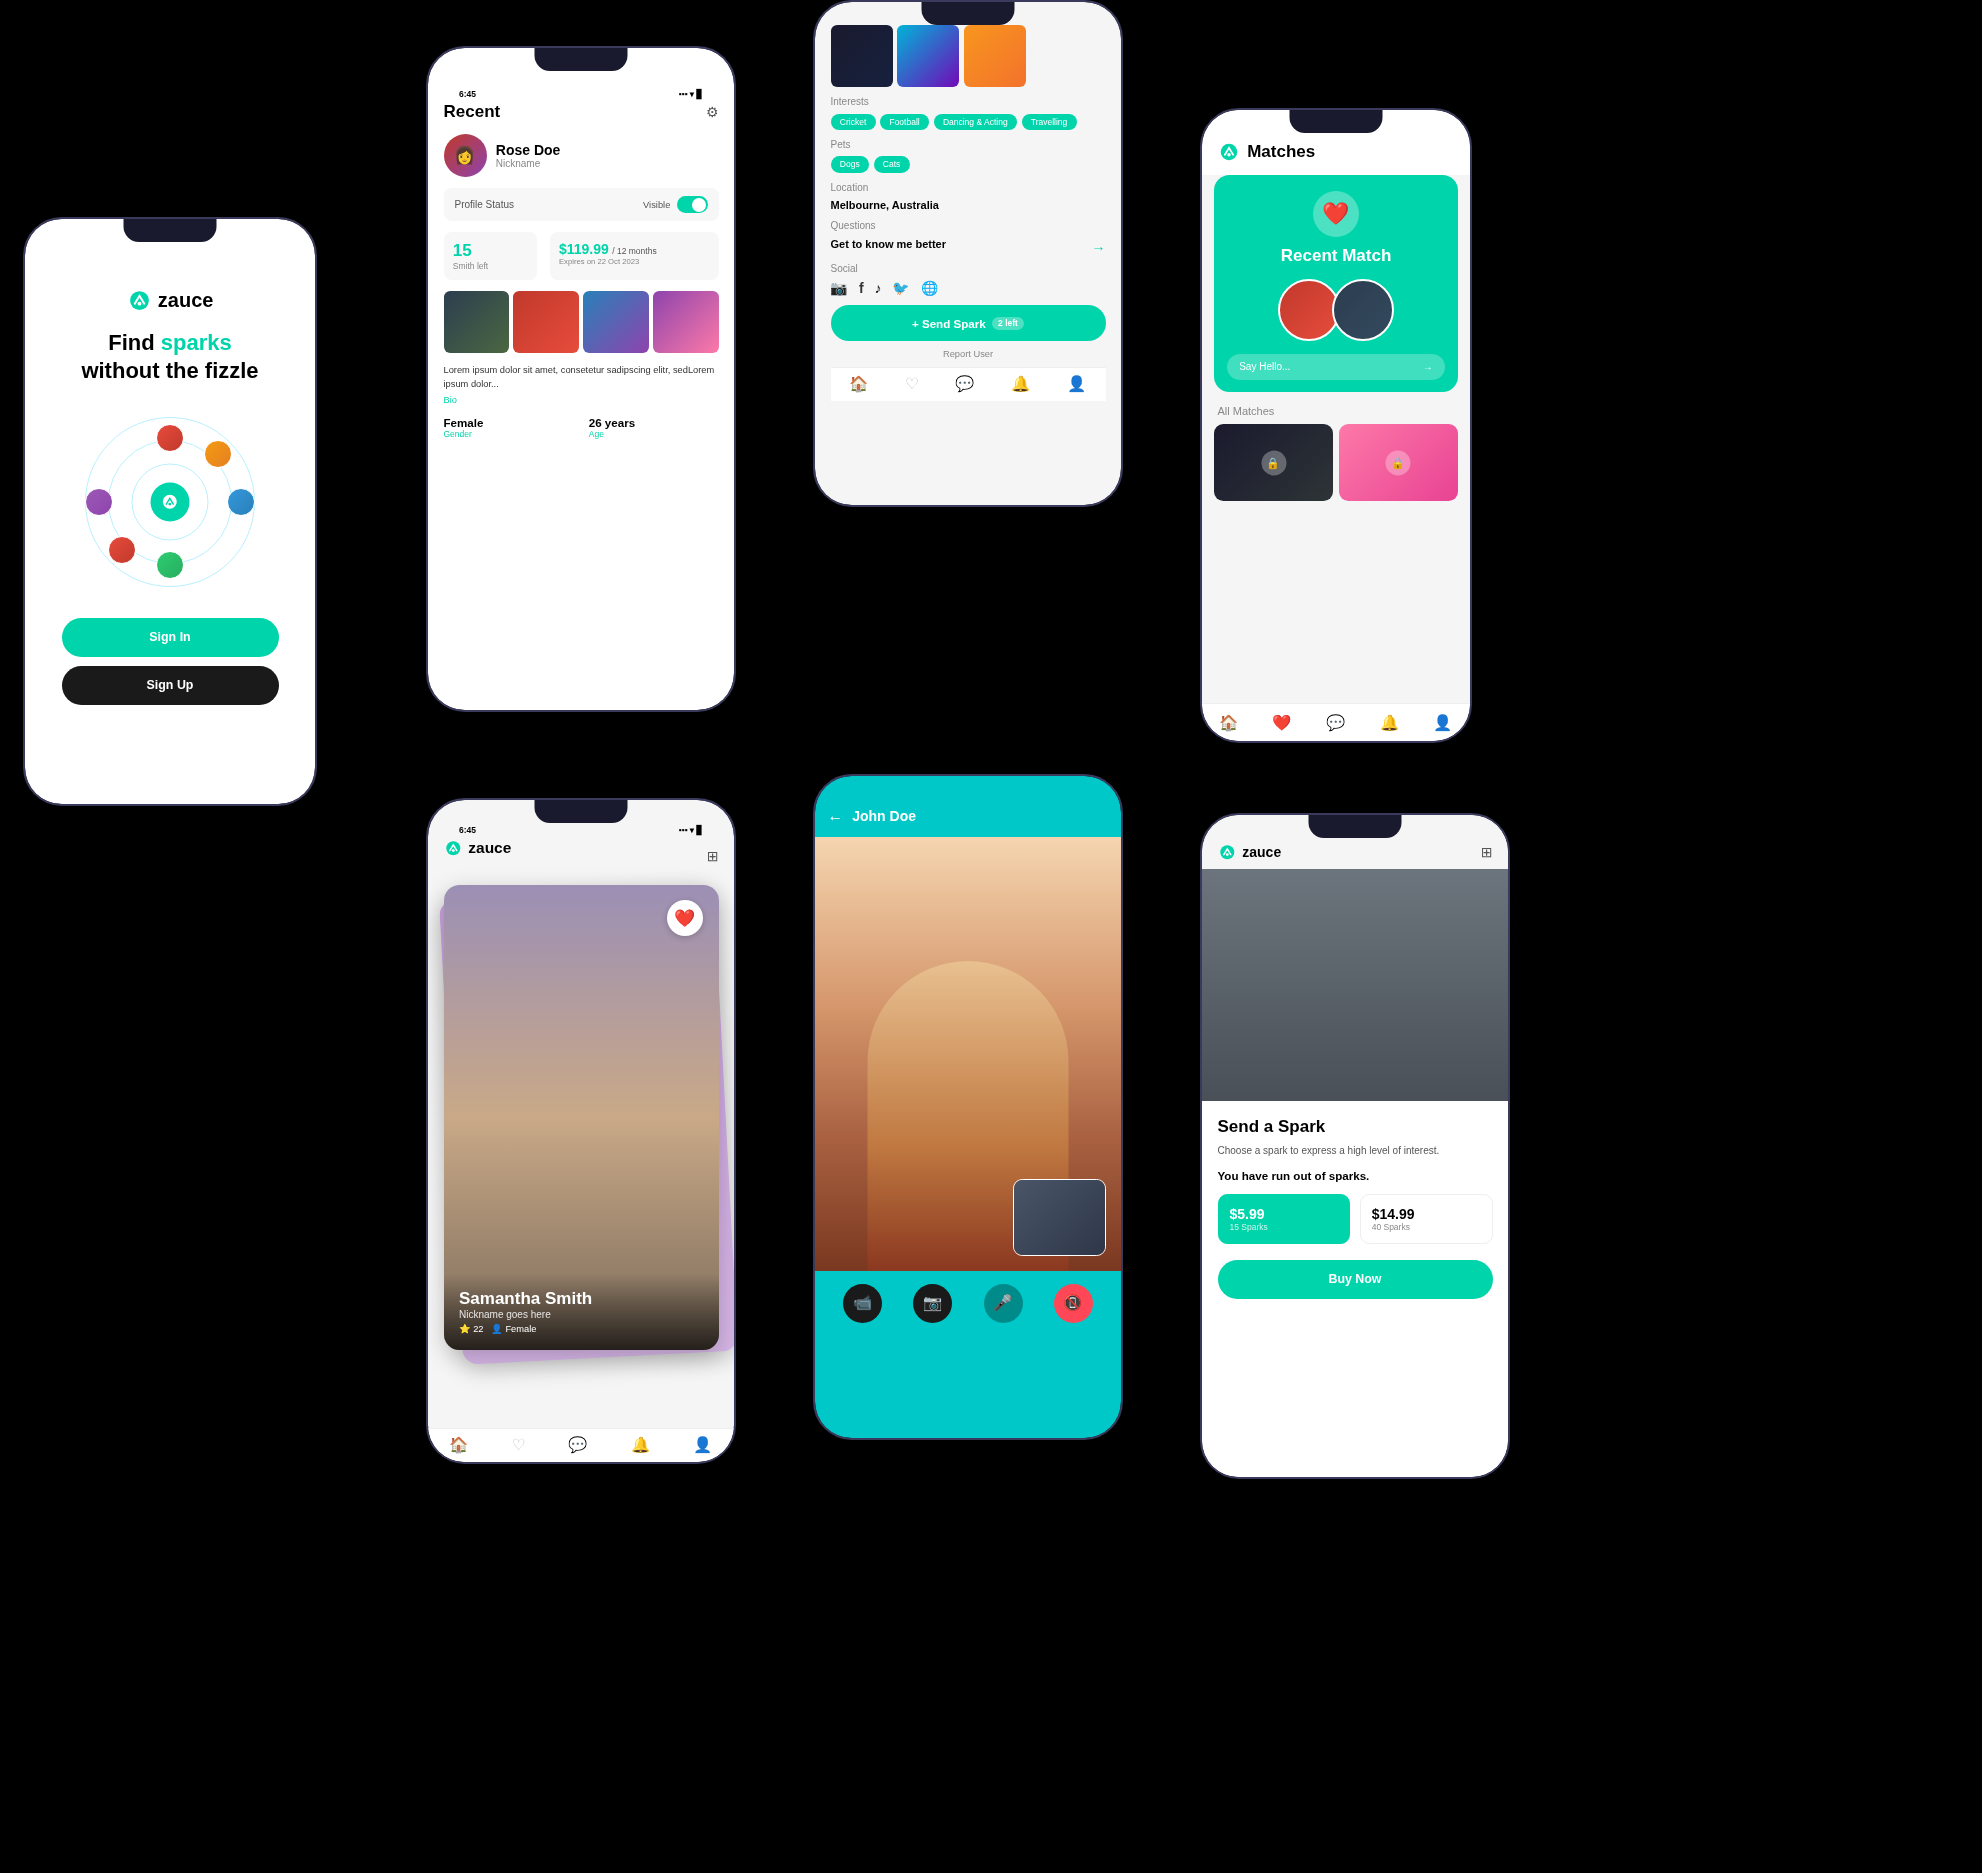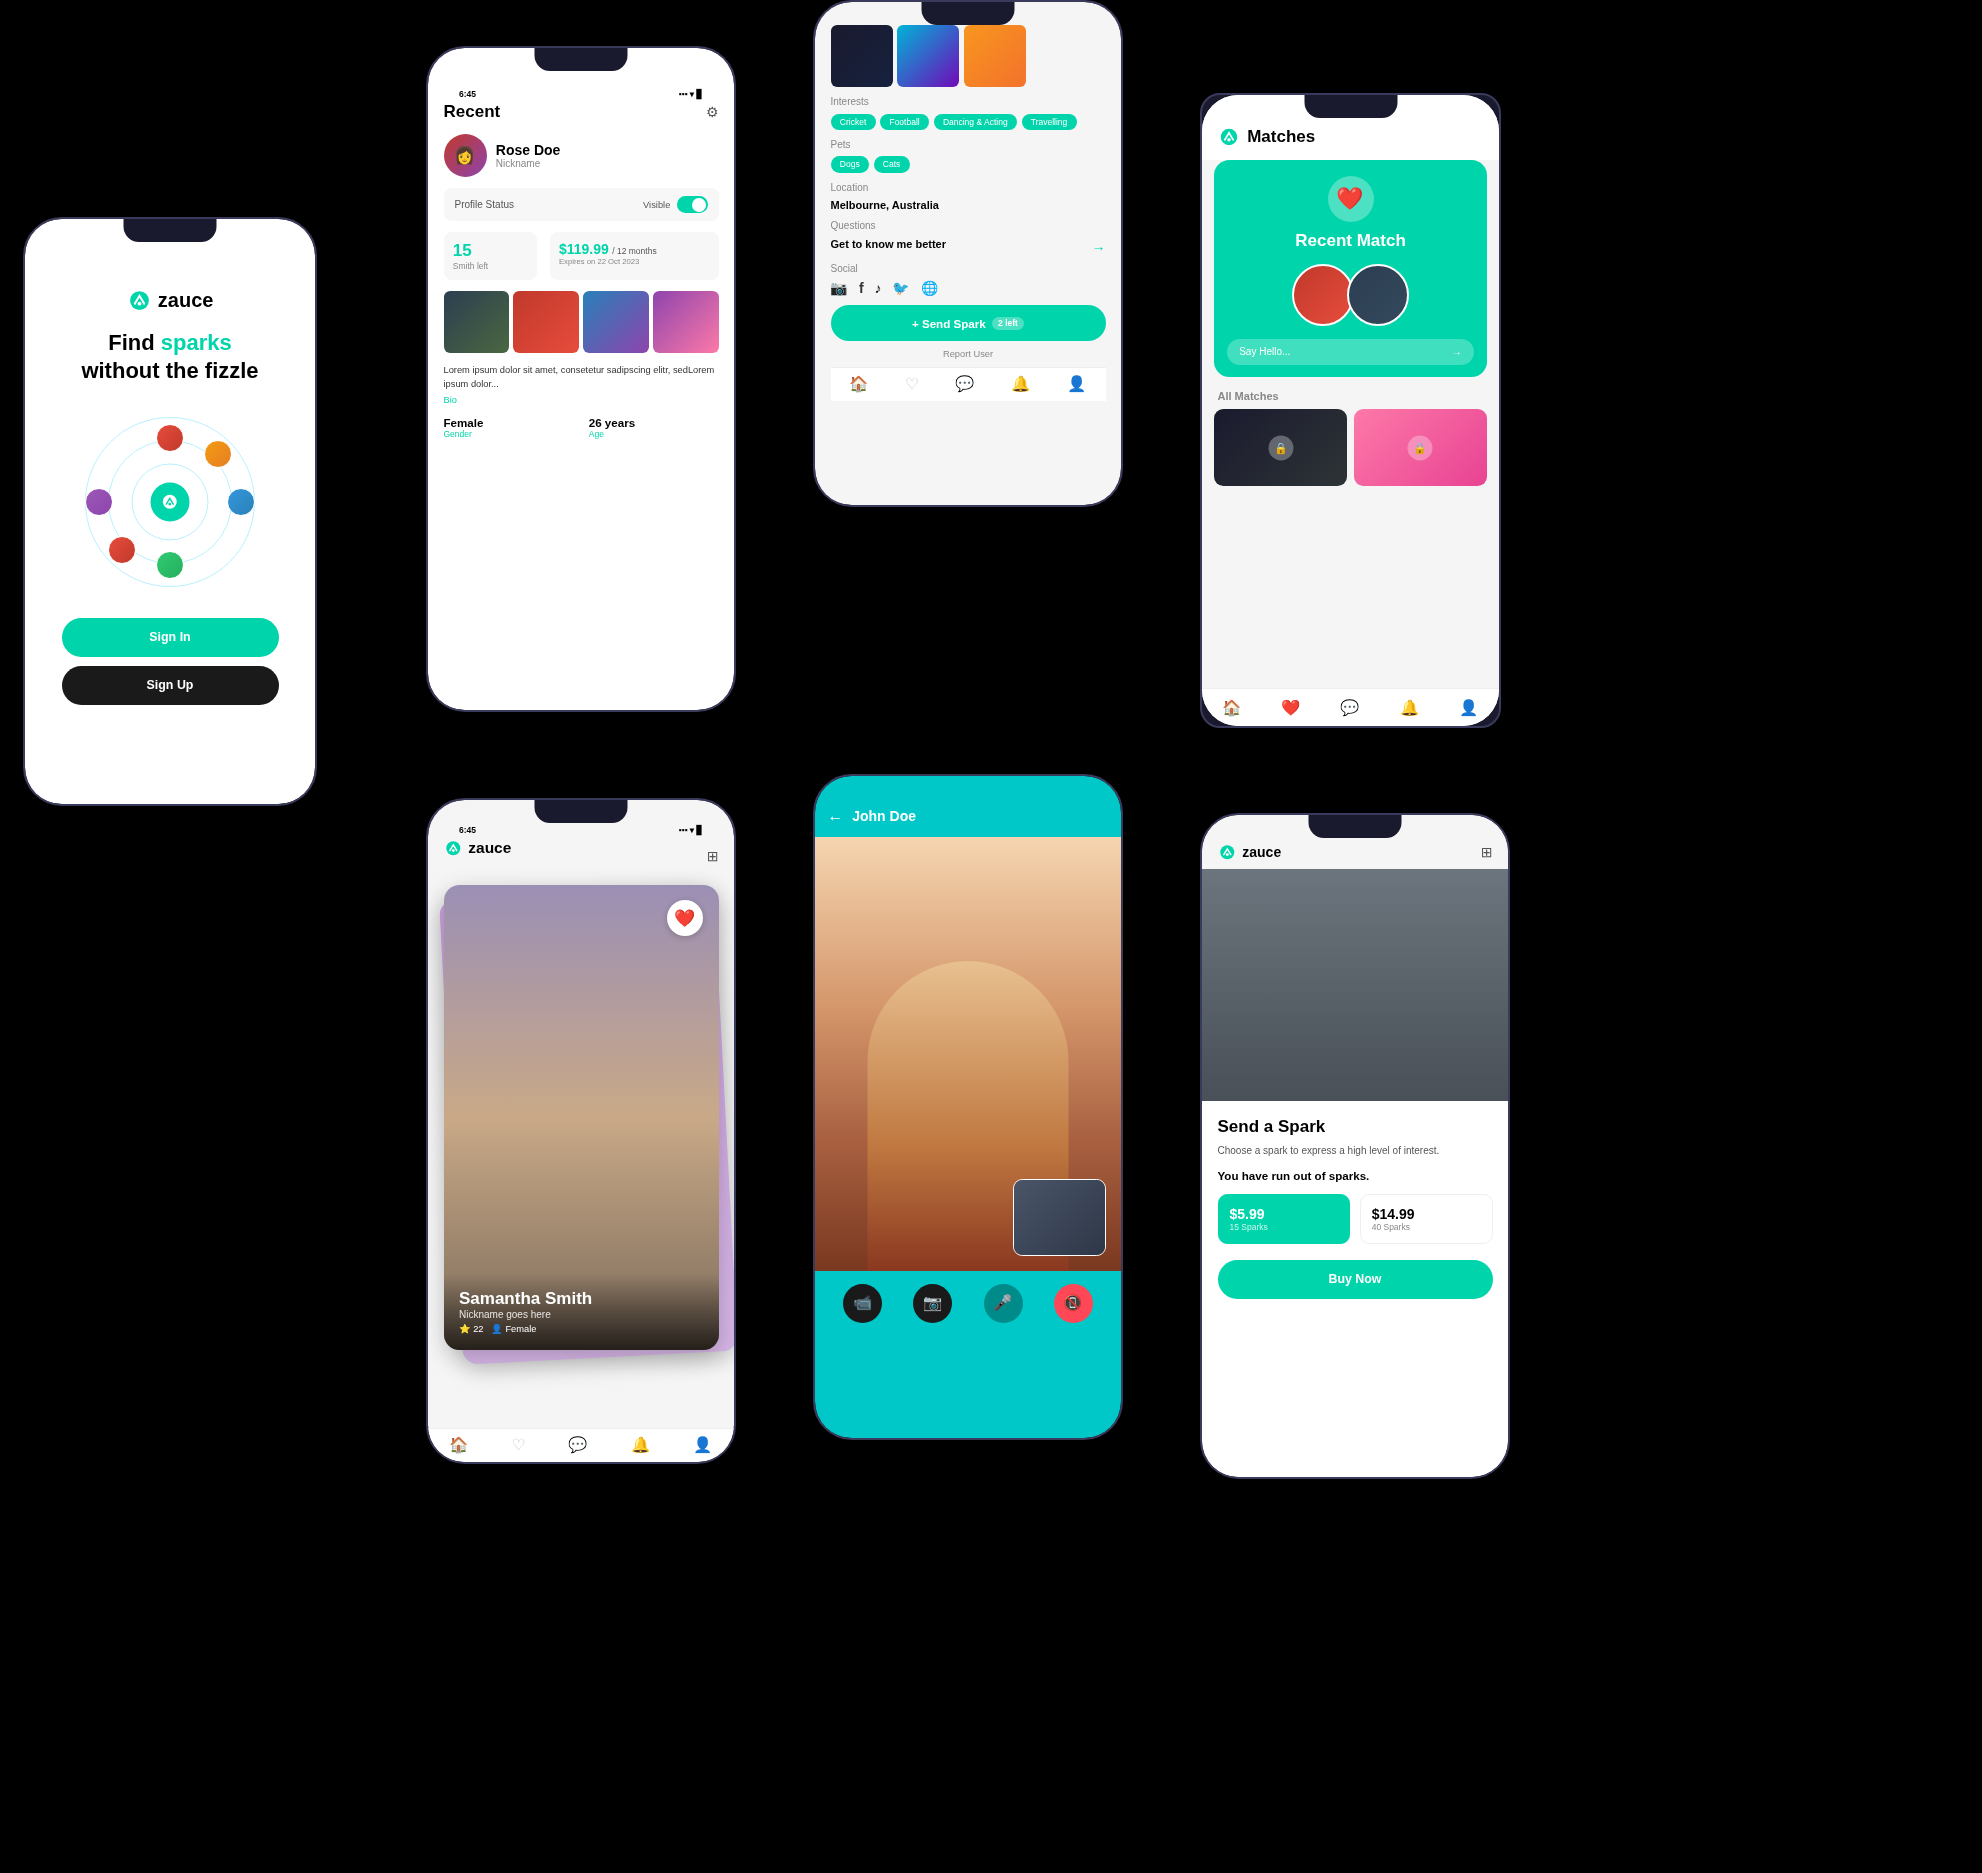--- a/index.html
+++ b/index.html
@@ -557,24 +557,23 @@
       justify-content: center;
       font-size: 15.5px;
     }
     .ctrl-btn.dark { background: #1a1a1a; color: #fff; }
     .ctrl-btn.end { background: #ff4757; color: #fff; }
     .ctrl-btn.mute { background: rgba(0,0,0,0.2); color: #fff; }
 
     
     .phone-6 {
       left: 1200px;
-      top: 93px;
-      width: 301px;
+      top: 108px;
+      width: 272px;
       height: 635px;
-      border-radius: 20px;
     }
     .phone-6 .phone-inner { background: #f5f5f5; }
     .matches-screen {
       height: 100%;
       display: flex;
       flex-direction: column;
       overflow: hidden;
     }
     .matches-header {
       display: flex;
@@ -638,21 +637,21 @@
       padding: 7.7px 12.4px;
       display: flex;
       justify-content: space-between;
       align-items: center;
       color: #fff;
       font-size: 10px;
     }
     .all-matches-title {
       padding: 0 15.5px 7.7px;
       font-size: 11px;
-      font-weight: 700;
+      font-weight: 400;
       color: #888;
     }
     .matches-grid {
       display: flex;
       gap: 6.2px;
       padding: 0 12.4px;
     }
     .match-thumb {
       flex: 1;
       height: 77px;

